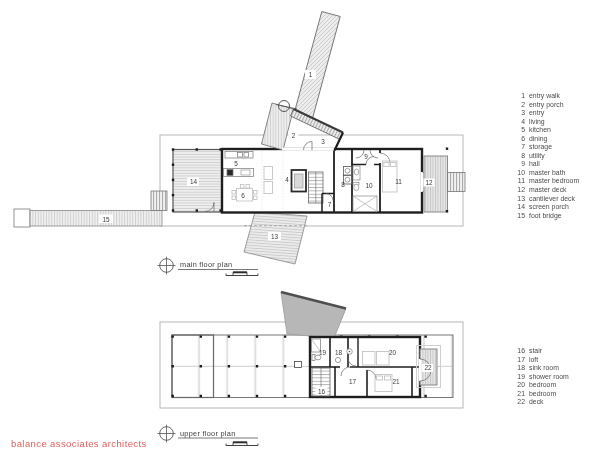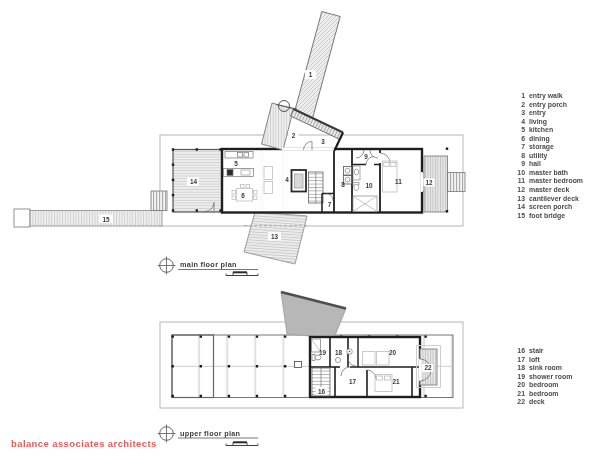--- a/index.html
+++ b/index.html
@@ -1,17 +1,17 @@
 <!DOCTYPE html>
 <html><head>
 <meta charset="utf-8">
 <style>
   html,body{margin:0;padding:0;background:#ffffff;}
   .stage{position:relative;width:600px;height:464px;background:#ffffff;
-         font-family:"Liberation Sans",sans-serif;overflow:hidden;font-weight:bold;}
+         font-family:"Liberation Sans",sans-serif;overflow:hidden;}
   .stage svg{position:absolute;left:0;top:0;}
   .legend{position:absolute;color:#4a4a4a;font-size:6.9px;line-height:8.55px;}
   #legend-main{left:512px;top:92px;}
   #legend-upper{left:512px;top:347px;}
   .lg-row{display:flex;white-space:nowrap;}
   .lg-num{width:13px;text-align:right;margin-right:4px;}
   .brand{position:absolute;left:11px;top:438px;font-size:9.5px;letter-spacing:0.4px;color:#dd5f5c;text-align:right;}
   .rl{font-family:"Liberation Sans",sans-serif;font-size:6.4px;fill:#3a3a3a;text-anchor:middle;}
   .pt{font-family:"Liberation Sans",sans-serif;font-size:7.3px;fill:#3c3c3c;letter-spacing:0.3px;}
 </style>

